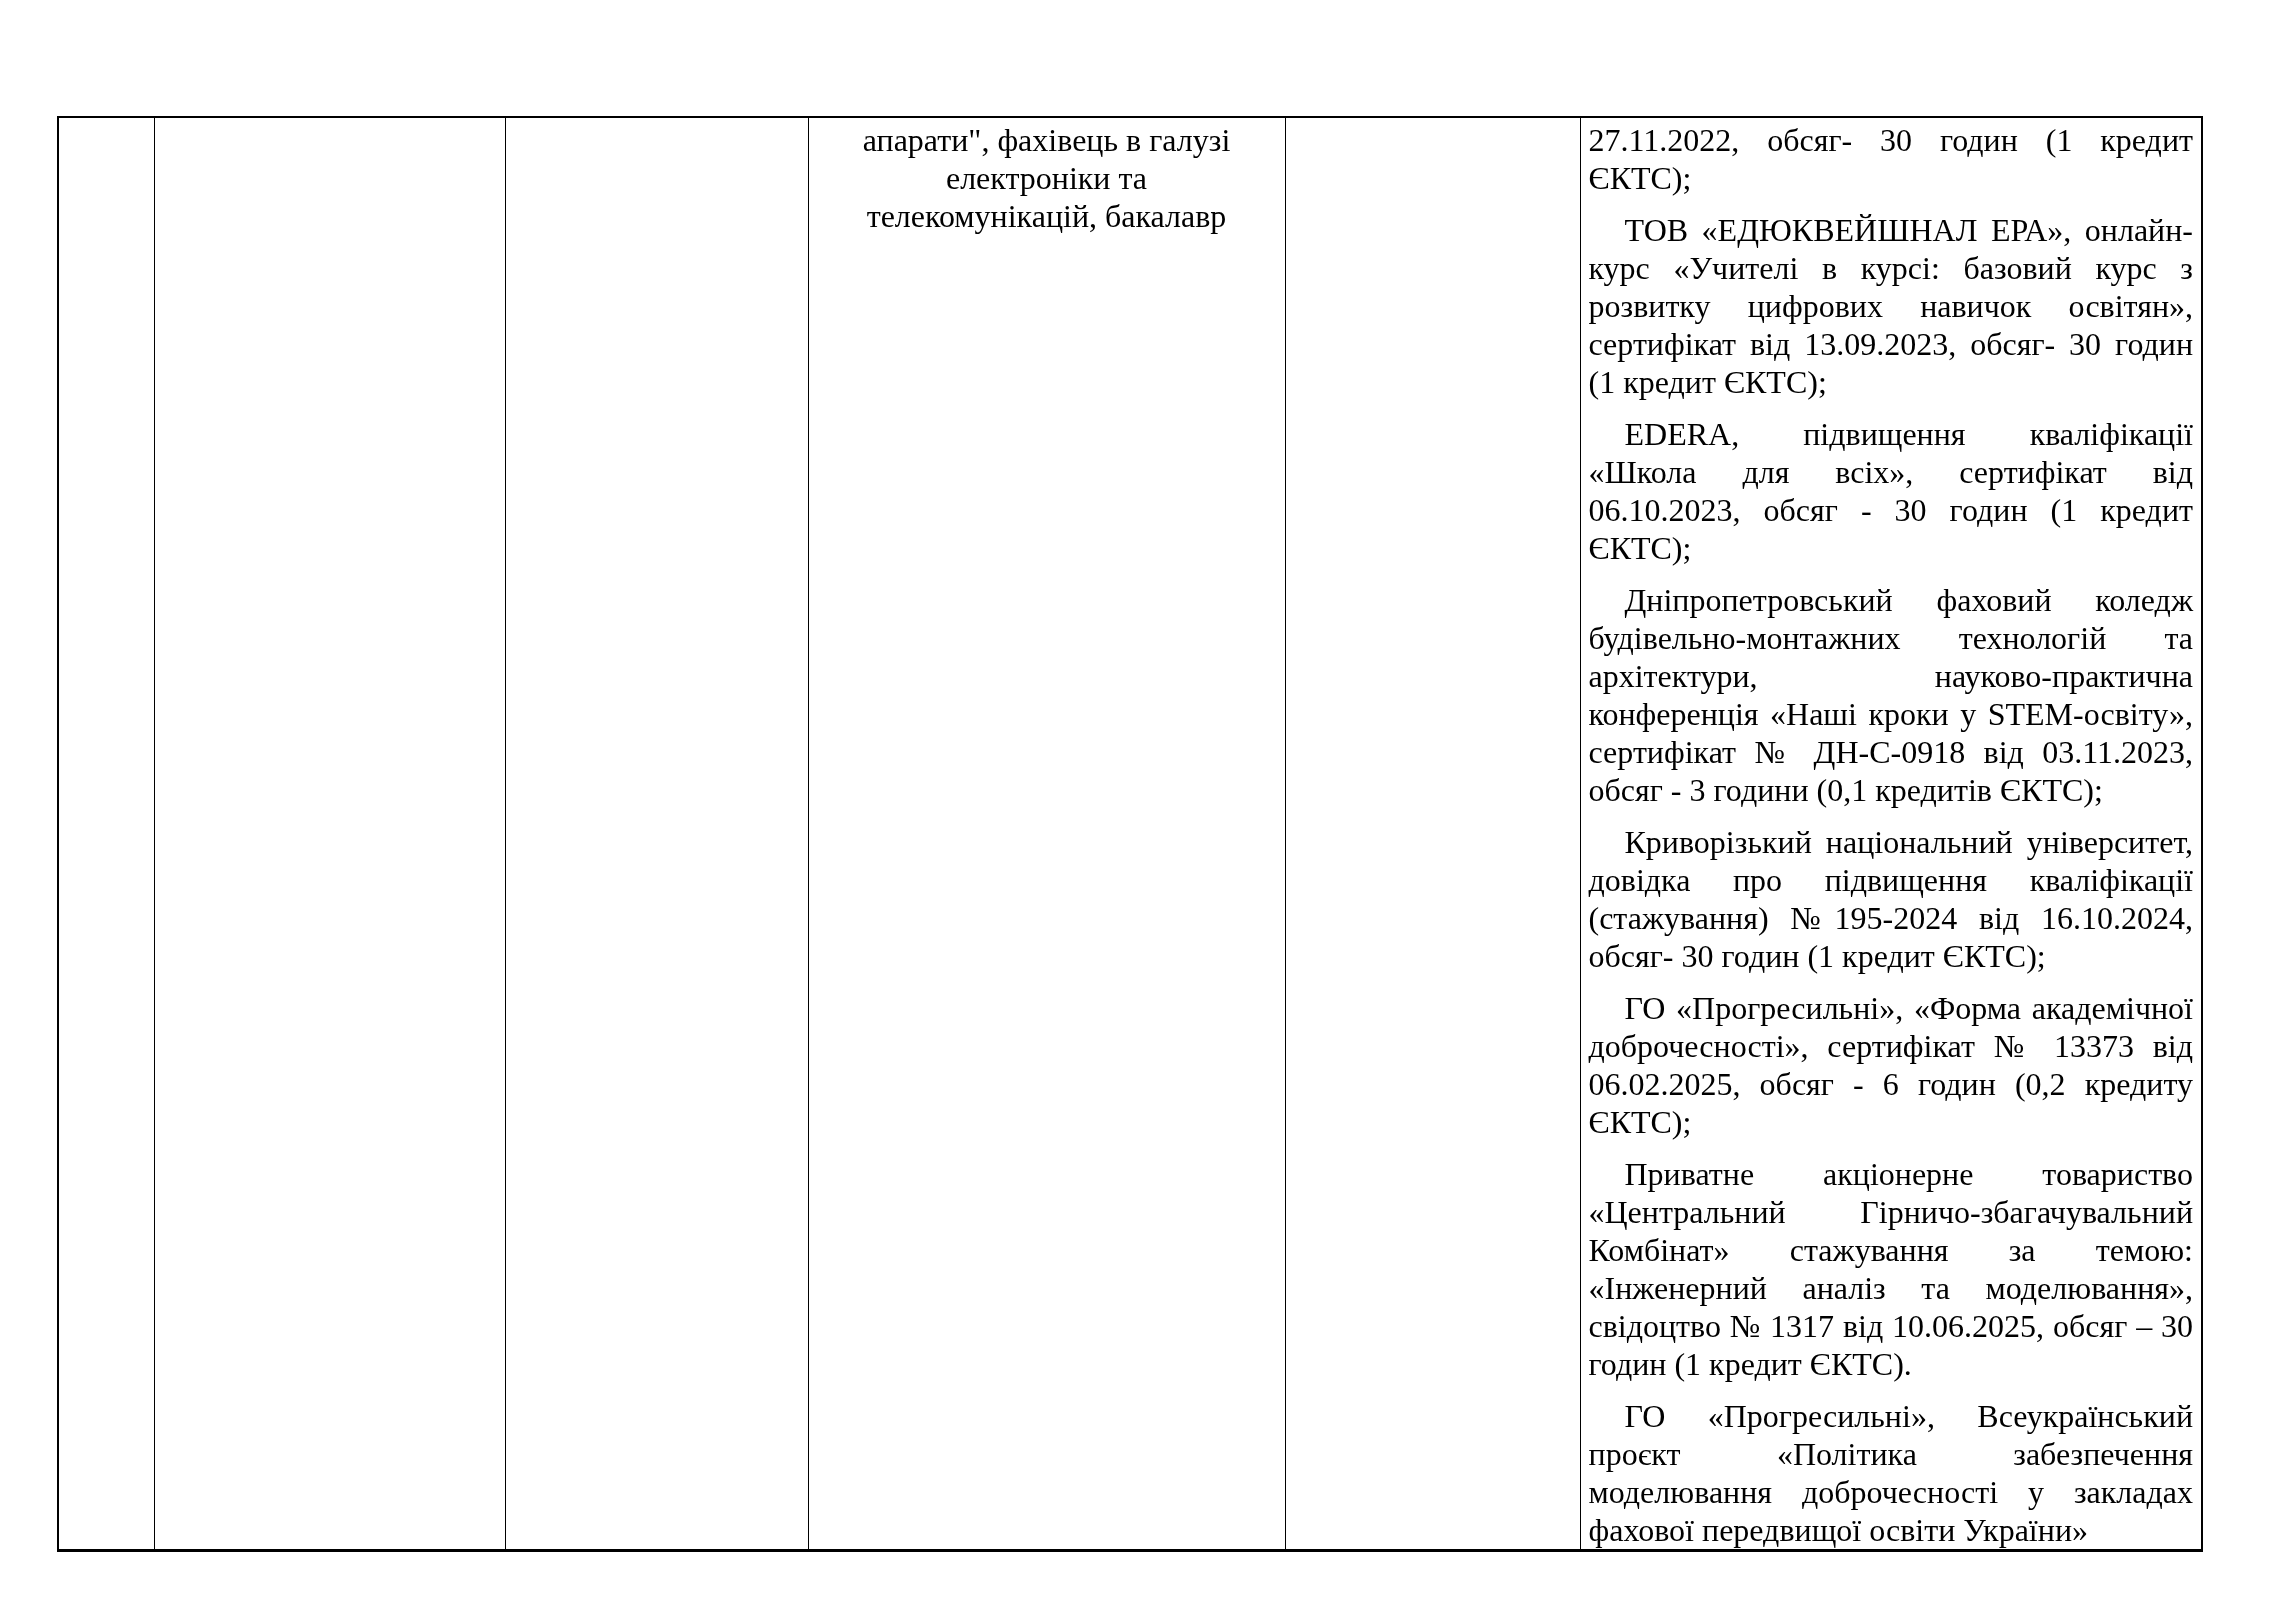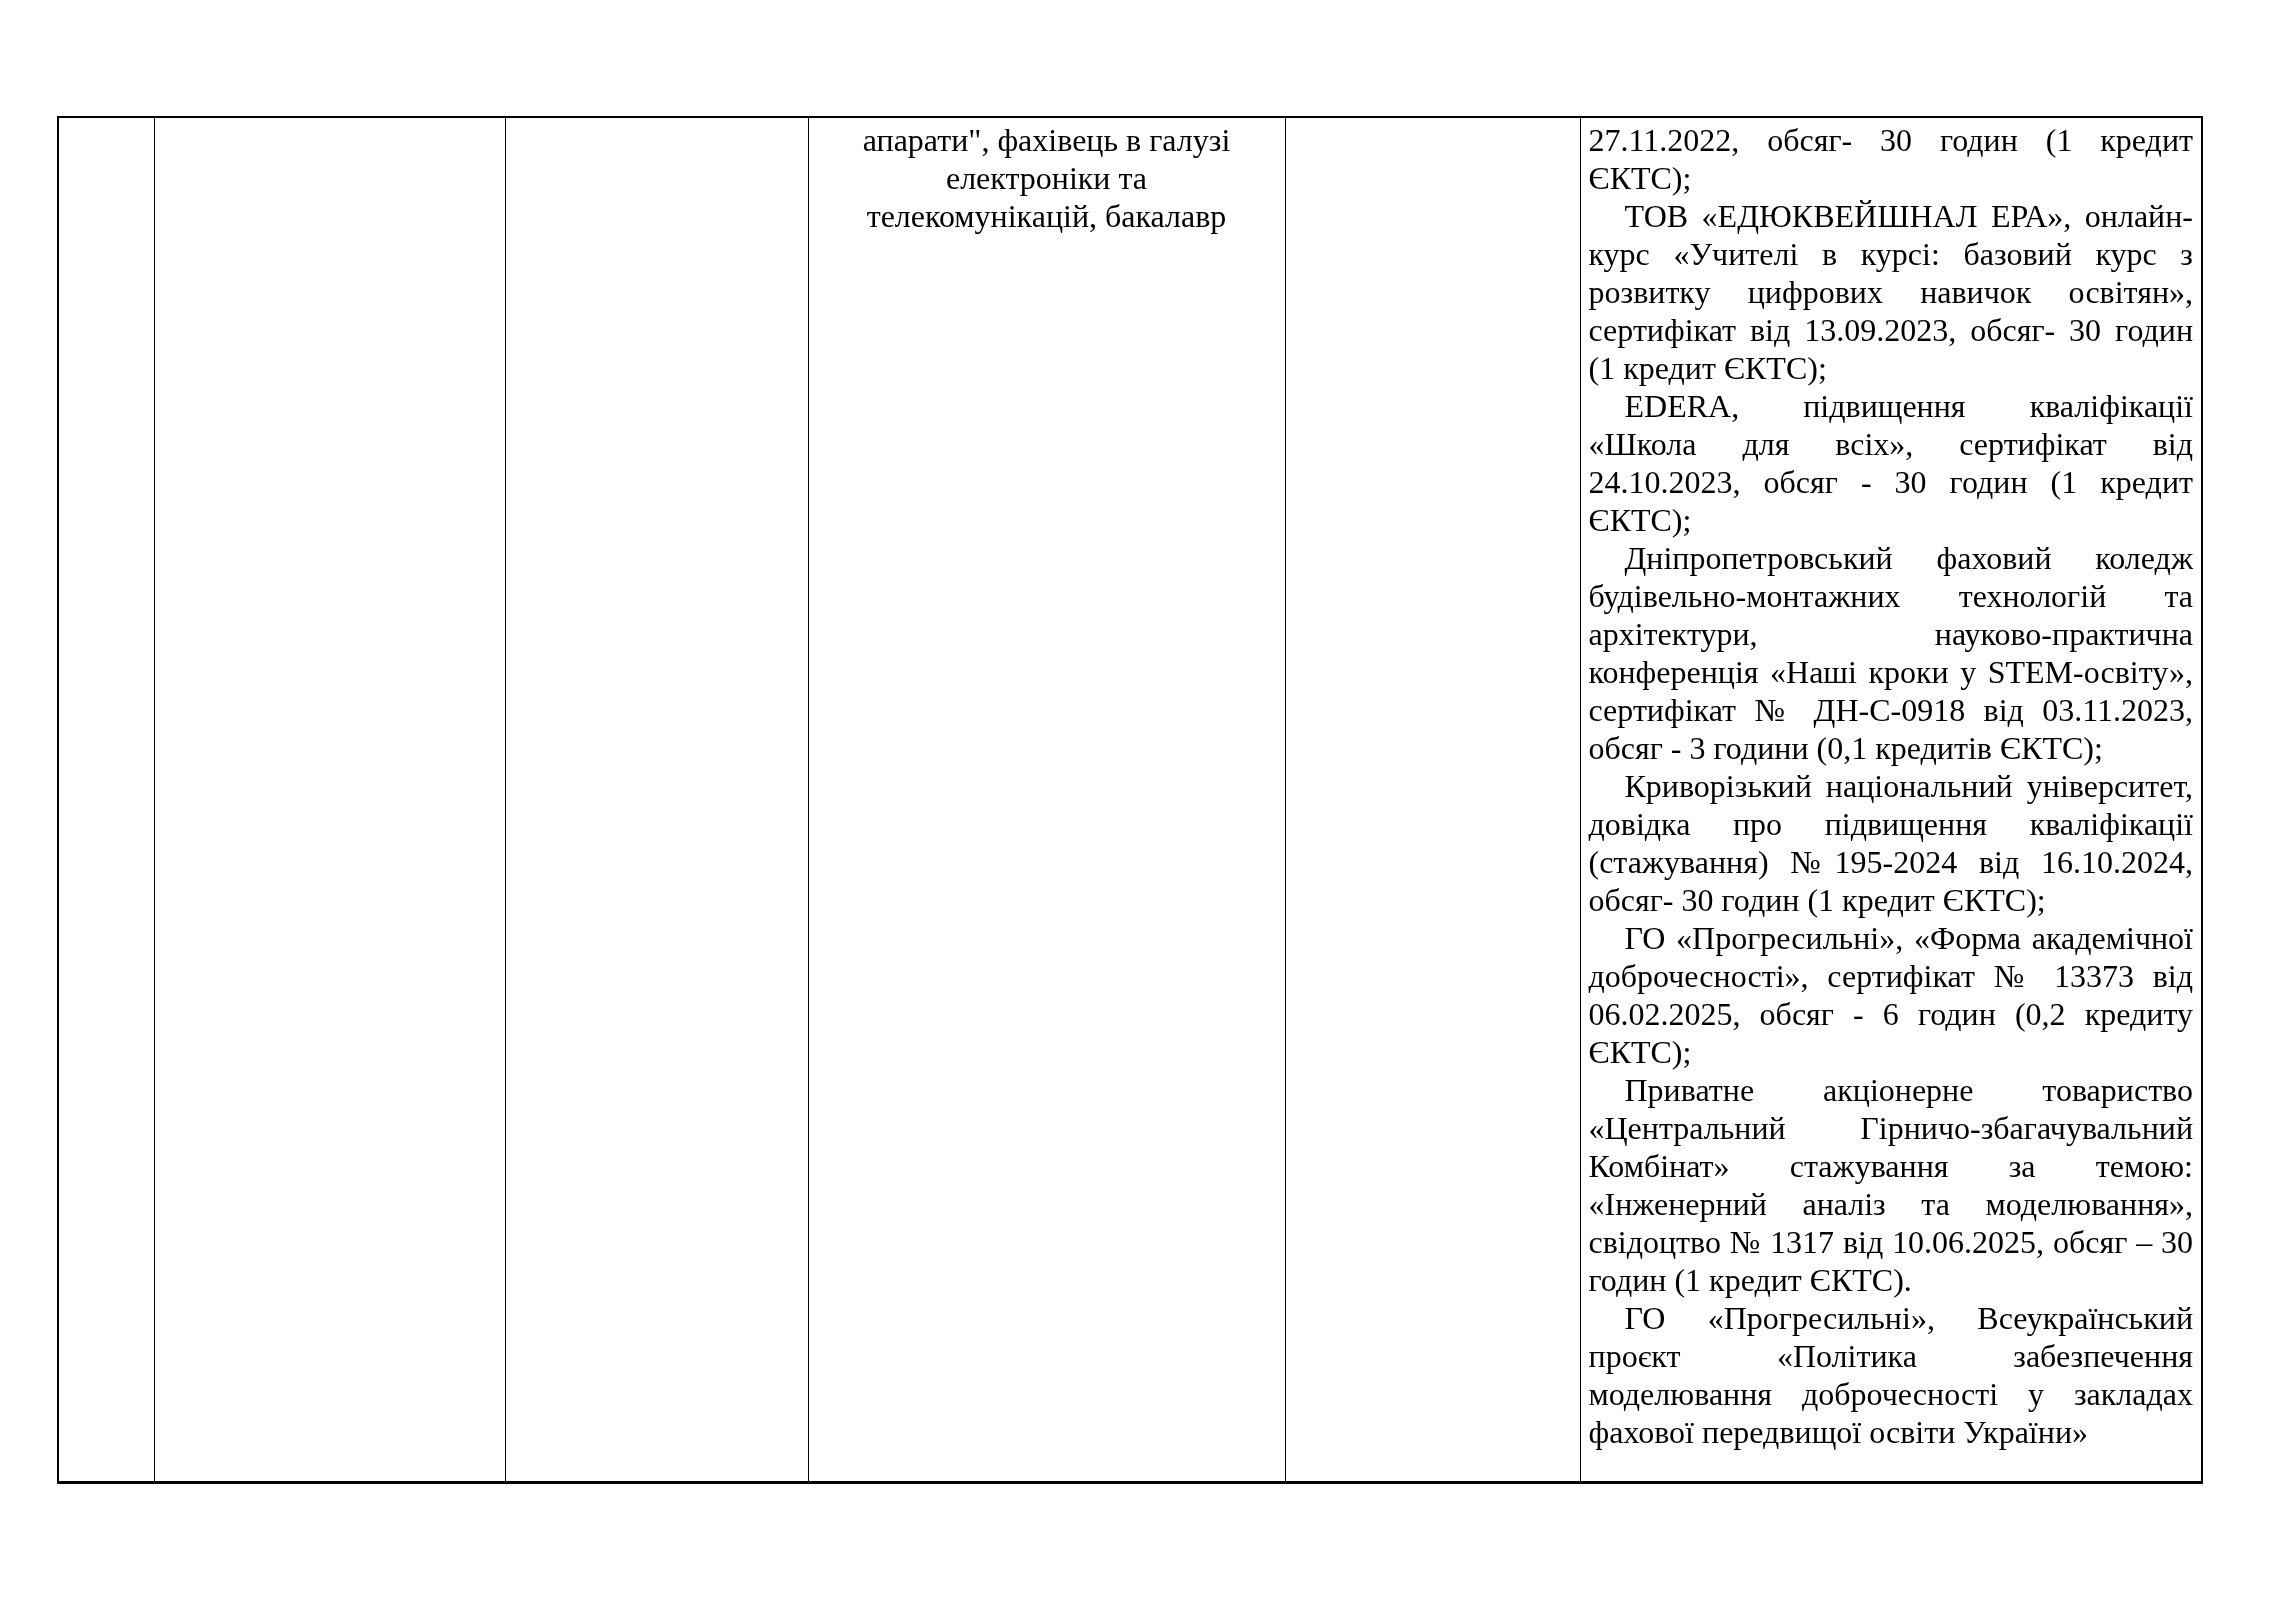--- a/index.html
+++ b/index.html
@@ -40,20 +40,21 @@
   }
   td.qualification-cell {
     text-align: justify;
   }
   td.qualification-cell p {
     margin: 0;
     padding: 0;
   }
   td.qualification-cell p.indent {
     text-indent: 36px;
+    margin-top: 14px;
   }
 </style>
 </head>
 <body>
 
 <div class="page">
   <table class="doc-table">
     <colgroup>
       <col style="width:96px">
       <col style="width:351px">
@@ -67,21 +68,21 @@
       <td></td>
       <td></td>
       <td></td>
       <td class="education-cell">апарати", фахівець в галузі
 електроніки та
 телекомунікацій, бакалавр</td>
       <td></td>
       <td class="qualification-cell">
         <p>27.11.2022, обсяг- 30 годин (1 кредит ЄКТС);</p>
         <p class="indent">ТОВ «ЕДЮКВЕЙШНАЛ ЕРА», онлайн-курс «Учителі в курсі: базовий курс з розвитку цифрових навичок освітян», сертифікат від 13.09.2023, обсяг- 30 годин (1 кредит ЄКТС);</p>
-        <p class="indent">EDERA, підвищення кваліфікації «Школа для всіх», сертифікат від 24.10.2023, обсяг - 30 годин (1 кредит ЄКТС);</p>
+        <p class="indent">EDERA, підвищення кваліфікації «Школа для всіх», сертифікат від 06.10.2023, обсяг - 30 годин (1 кредит ЄКТС);</p>
         <p class="indent">Дніпропетровський фаховий коледж будівельно-монтажних технологій та архітектури, науково-практична конференція «Наші кроки у STEM-освіту», сертифікат № ДН-С-0918 від 03.11.2023, обсяг - 3 години (0,1 кредитів ЄКТС);</p>
         <p class="indent">Криворізький національний університет, довідка про підвищення кваліфікації (стажування) №195-2024 від 16.10.2024, обсяг- 30 годин (1 кредит ЄКТС);</p>
         <p class="indent">ГО «Прогресильні», «Форма академічної доброчесності», сертифікат № 13373 від 06.02.2025, обсяг - 6 годин (0,2 кредиту ЄКТС);</p>
         <p class="indent">Приватне акціонерне товариство «Центральний Гірничо-збагачувальний Комбінат» стажування за темою: «Інженерний аналіз та моделювання», свідоцтво № 1317 від 10.06.2025, обсяг – 30 годин (1 кредит ЄКТС).</p>
         <p class="indent">ГО «Прогресильні», Всеукраїнський проєкт «Політика забезпечення моделювання доброчесності у закладах фахової передвищої освіти України»</p>
       </td>
     </tr>
   </tbody>
     </table>
 </div>

